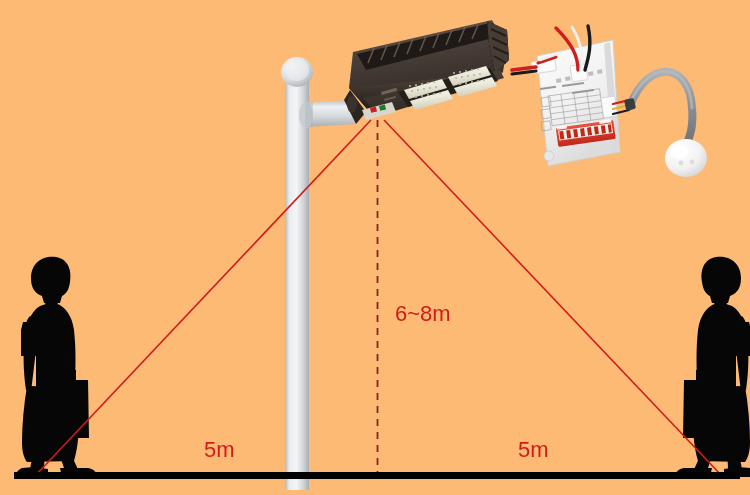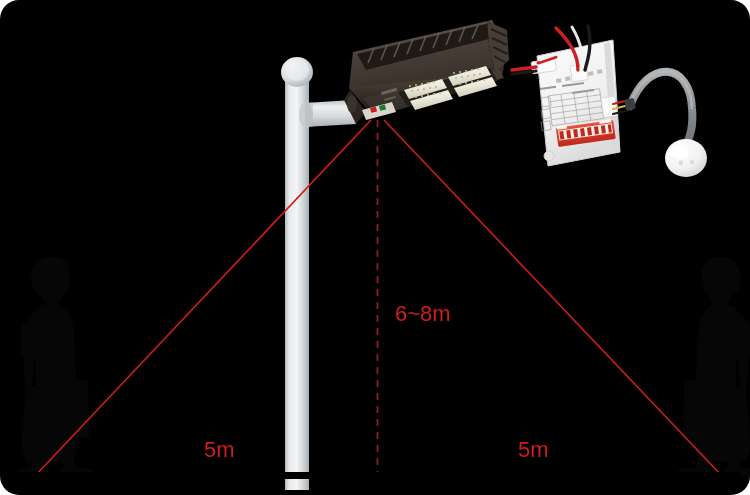--- a/index.html
+++ b/index.html
@@ -8,23 +8,22 @@
     padding: 0;
     background: #ffffff;
   }
   body {
     font-family: "Liberation Sans", sans-serif;
   }
   #stage {
     position: relative;
     width: 750px;
     height: 495px;
-    background: #000000;
+    background: #fdba74;
     overflow: hidden;
-    border-radius: 19px;
   }
   #stage svg.layer {
     position: absolute;
     left: 0;
     top: 0;
     width: 750px;
     height: 495px;
     display: block;
   }
   .label {

